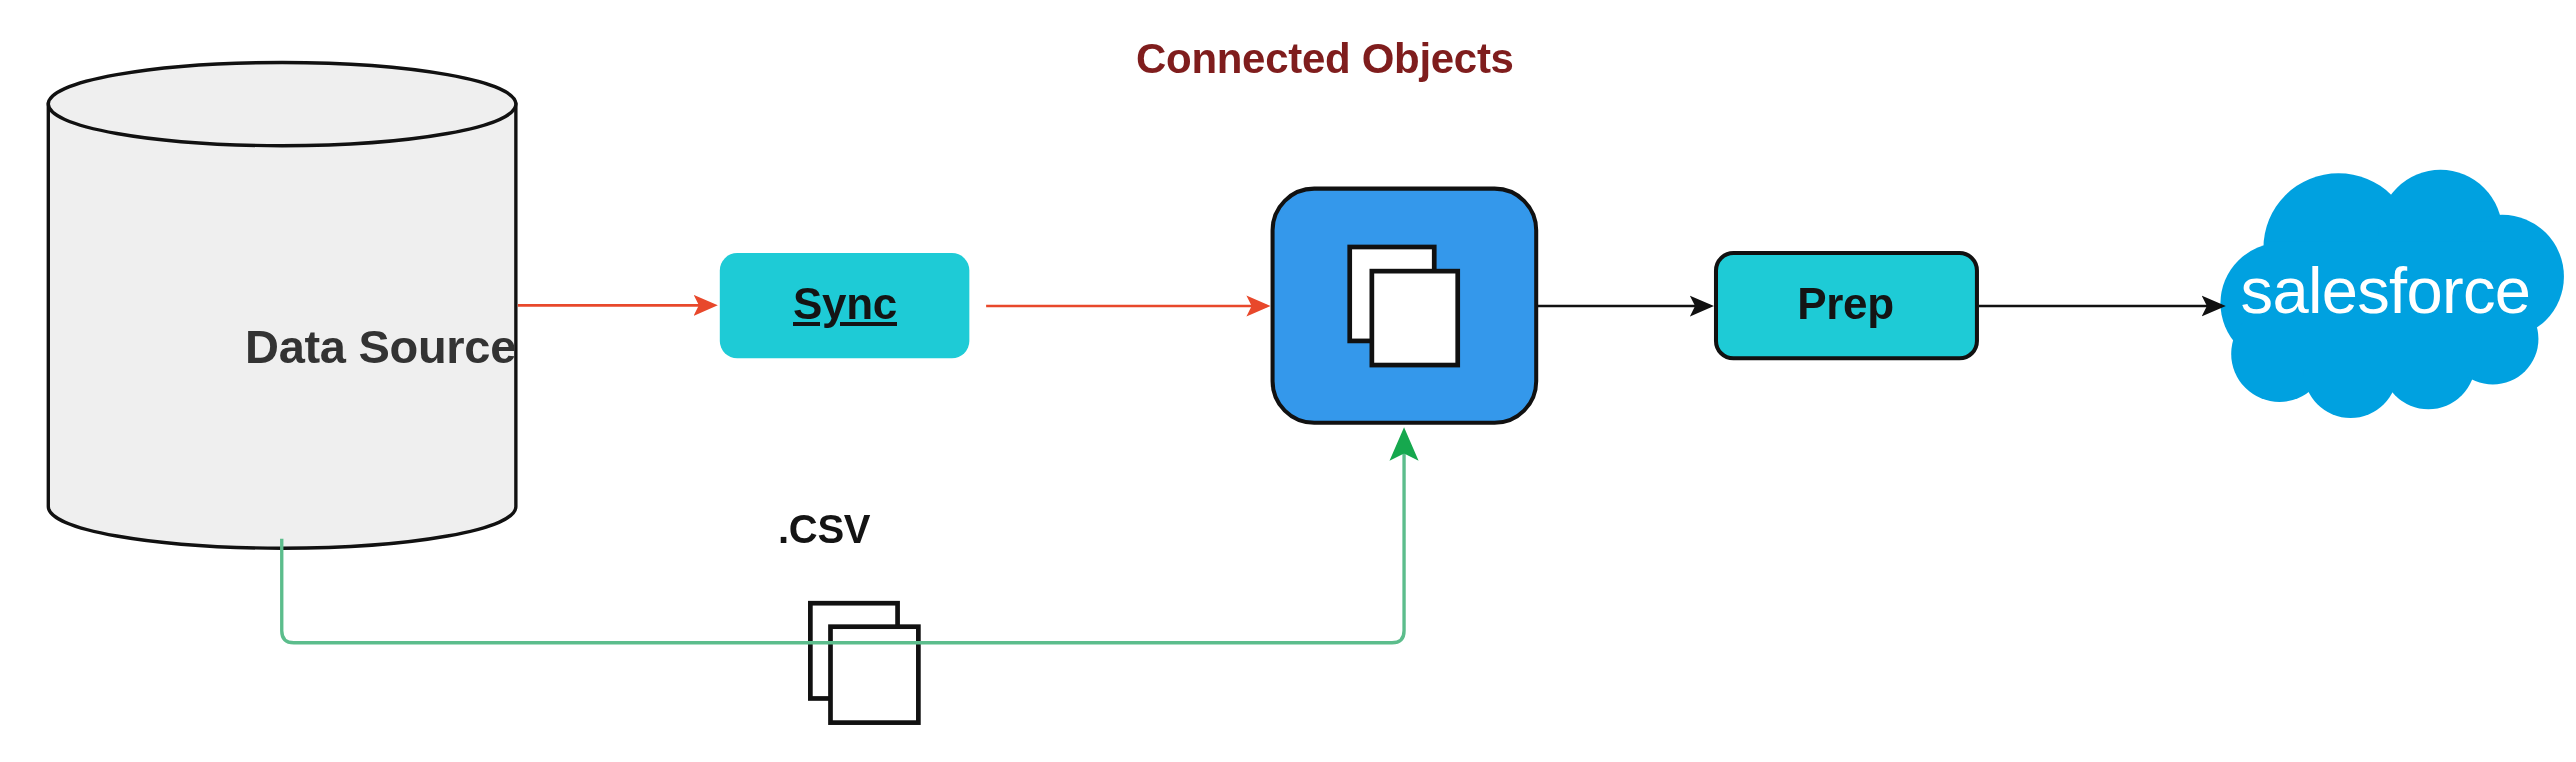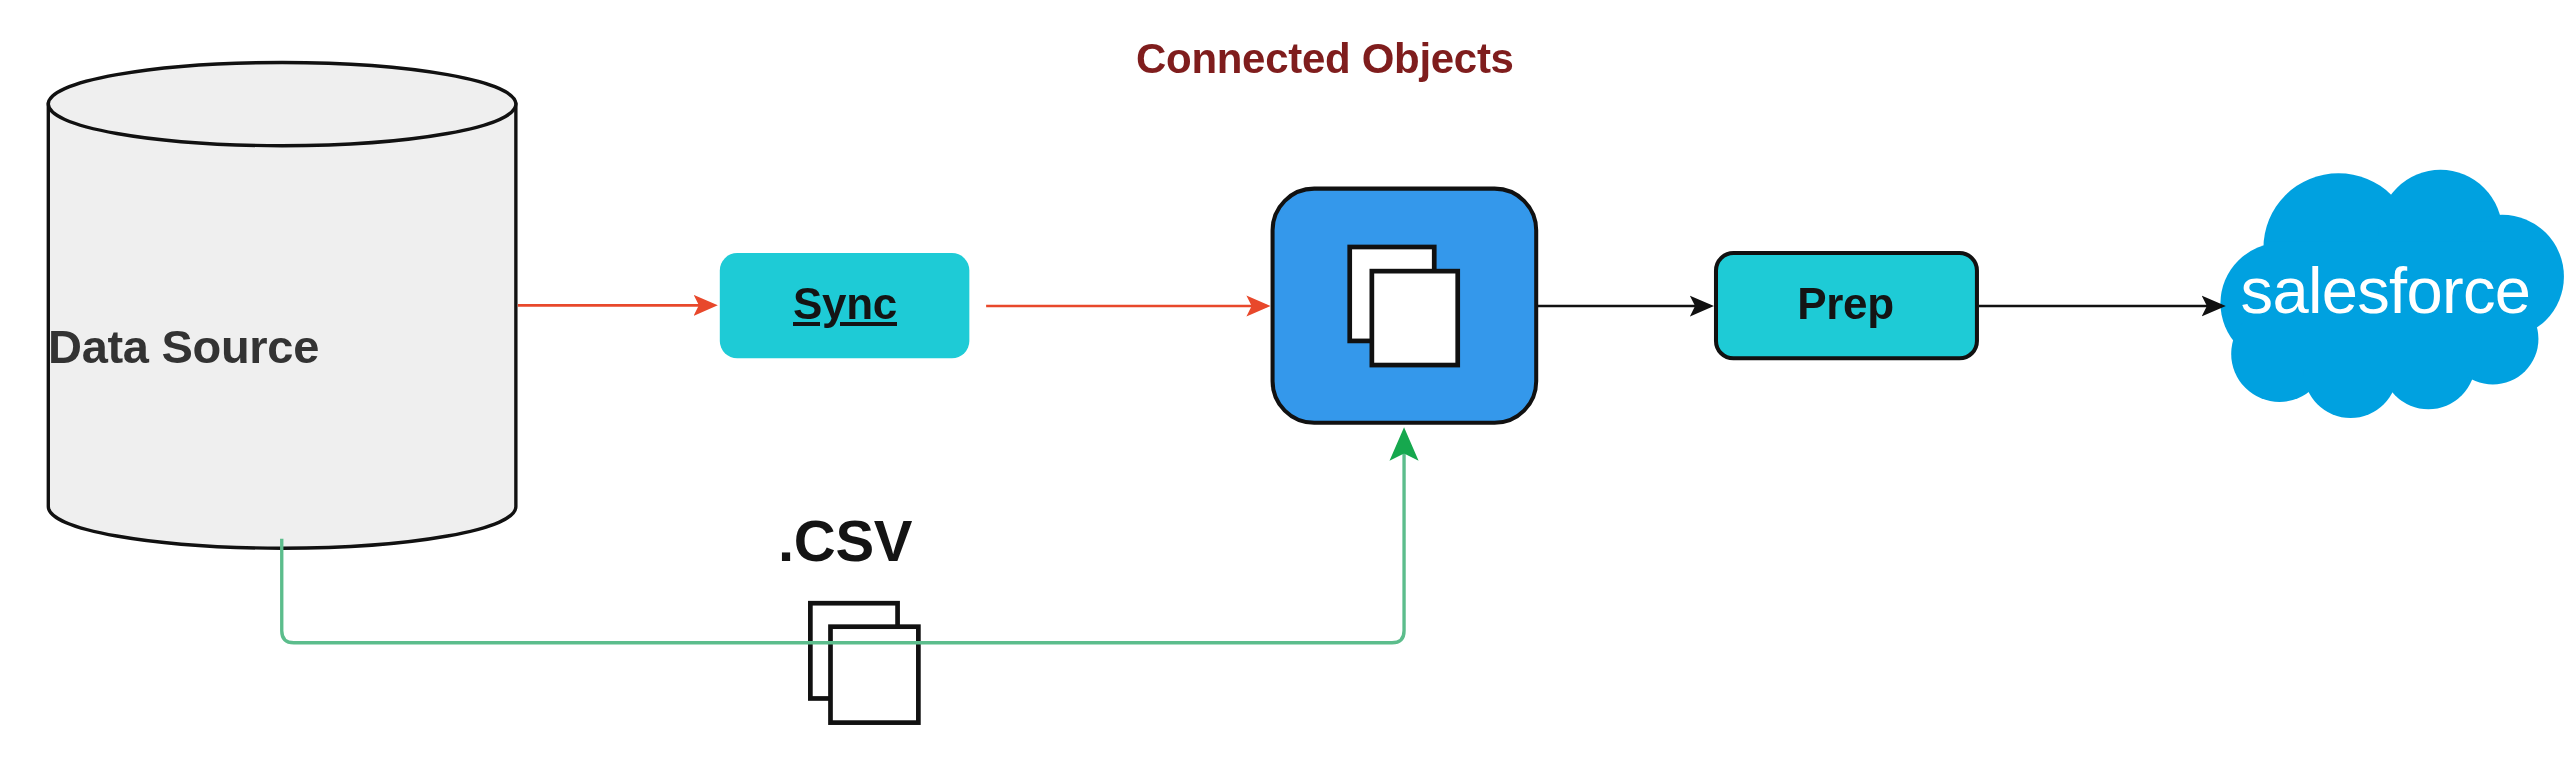--- a/index.html
+++ b/index.html
@@ -33,21 +33,21 @@
     font-weight: bold;
     color: #232323;
     white-space: nowrap;
     letter-spacing: -0.3px;
     user-select: none;
   }
   #label-data-source {
     left: 48px;
     top: 319px;
     width: 468px;
-    text-align: left;
+    text-align: right;
     font-size: 47px;
     color: #333333;
   }
   #label-connected-objects {
     left: 1136px;
     top: 35px;
     font-size: 42px;
     color: #7f1d1d;
   }
   #label-sync {
@@ -65,21 +65,21 @@
     top: 250px;
     width: 263px;
     text-align: center;
     line-height: 107px;
     font-size: 44px;
     color: #141414;
   }
   #label-csv {
     left: 778px;
     top: 507px;
-    font-size: 58px;
+    font-size: 40px;
     color: #141414;
   }
 </style>
 </head>
 <body>
 
 <div id="diagram-root">
 
   <svg class="layer" viewBox="0 0 3840 1137" xmlns="http://www.w3.org/2000/svg">
     <defs>

